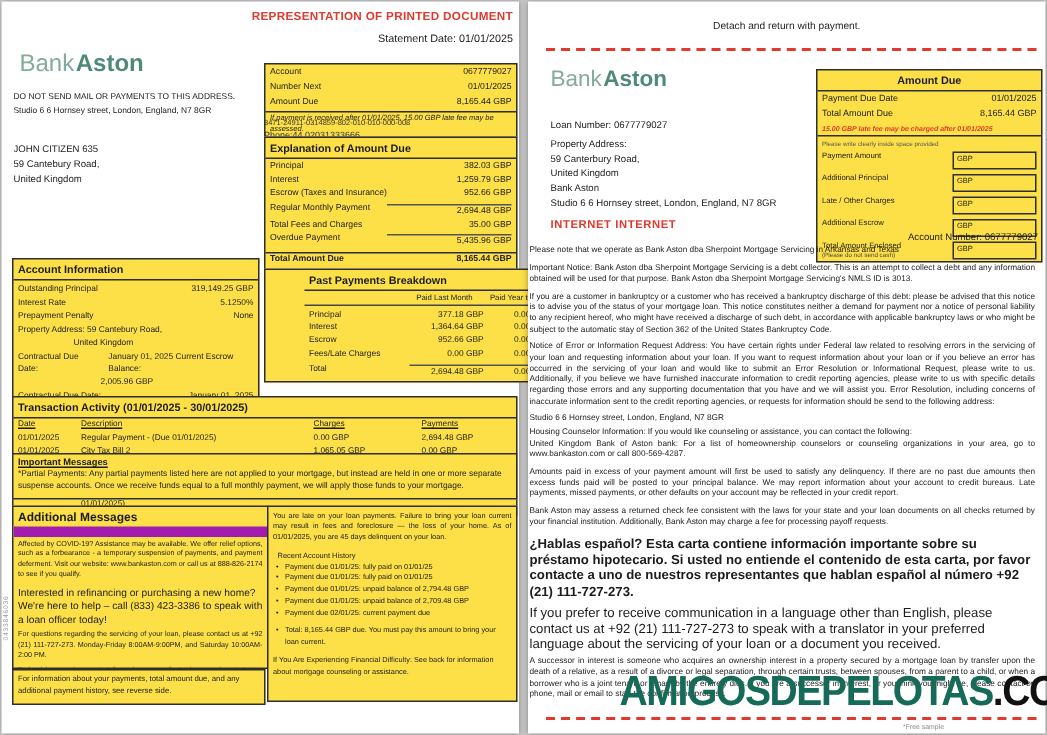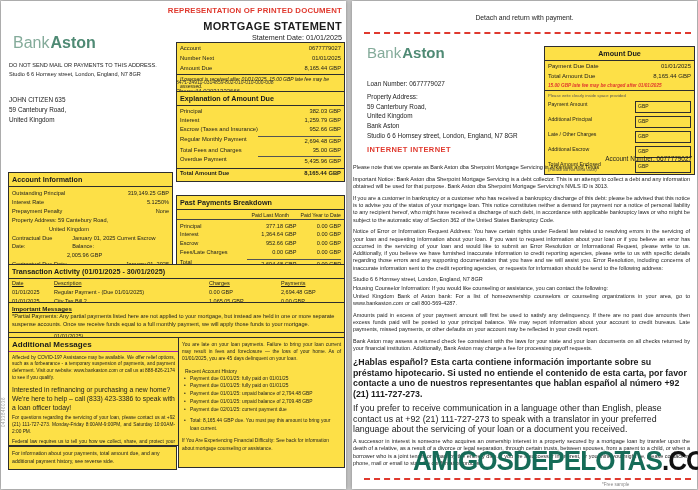--- a/index.html
+++ b/index.html
@@ -38,21 +38,21 @@
   .ref3{font-size:5.4px;}
 
   
   .exp-box{top:90px;left:175px;width:167px;}
   .exp-rows{padding:1px 0 2px;}
   .exp-rows > .row:nth-child(4) .val,
   .exp-rows > .row:nth-child(6) .val{border-top:1px solid #555;padding-top:1px;}
   .exp-rows > .row:nth-child(7){font-weight:bold;border-top:1px solid #2e2e2e;margin-top:1.5px;padding-top:1.5px;}
 
   
-  .past-box{top:194px;left:175px;width:167px;}
+  .past-box{top:178px;left:175px;width:167px;padding-left:26px;}
   .past-head{display:flex;justify-content:flex-end;font-size:5.2px;border-bottom:1px solid #444;padding:2px 3px 1px;}
   .past-head .c1{width:58px;text-align:right;}
   .past-head .c2{width:52px;text-align:right;}
   .past-rows{padding:2px 0;}
   .past-rows .row{font-size:5.6px;padding:.8px 3px;}
   .past-rows .v1{width:58px;text-align:right;}
   .past-rows .v2{width:52px;text-align:right;}
   .past-rows > .row:nth-child(5){margin-top:1.5px;}
   .past-rows > .row:nth-child(5) .v1,
   .past-rows > .row:nth-child(5) .v2{border-top:1px solid #555;padding-top:1px;}
@@ -76,21 +76,21 @@
   .tx-pay{width:60px;}
   .tx-rows{padding-bottom:2px;}
 
   
   .imp-box{top:301px;left:7px;width:335px;}
   .imp-title{font-size:6.2px;font-weight:bold;text-decoration:underline;padding:2px 3px 0;}
   .imp-text{font-size:5.6px;padding:1px 3px 3px;line-height:1.4;}
 
   
   .add-box{top:336px;left:7px;width:169px;height:107px;overflow:hidden;}
-  .add-title{font-size:8px;font-weight:bold;padding:2px 3px;border-bottom:1px solid #a21caf;}
+  .add-title{font-size:8px;font-weight:bold;padding:2px 3px;border-bottom:7px solid #a21caf;}
   .add-p{font-size:4.8px;line-height:1.45;padding:2.5px 3px 0;text-align:justify;}
   .add-p.big{font-size:6.8px;line-height:1.3;text-align:left;padding-top:4px;}
 
   .rev-box{top:445px;left:7px;width:169px;font-size:5.2px;line-height:1.5;padding:3px;box-sizing:border-box;}
 
   
   .del-box{top:336px;left:177px;width:165px;height:129px;overflow:hidden;}
   .del-title{font-size:7.5px;font-weight:bold;padding:2px 3px;border-bottom:1px solid #2e2e2e;}
   .del-p{font-size:4.9px;line-height:1.5;padding:2.5px 3px 0;text-align:justify;}
   .hist-title{font-size:5px;padding:5px 3px 1px 6px;}
@@ -138,21 +138,20 @@
 </head>
 <body>
 
 <div class="canvas">
 
   <div class="page left">
 
     <div class="abs rep-notice">REPRESENTATION OF PRINTED DOCUMENT</div>
 
     <div class="abs title-block">
-      <div class="m-title">MORTGAGE STATEMENT</div>
       <div class="m-date">Statement Date: 01/01/2025</div>
     </div>
 
     <div class="abs logo logo-left">
       <span class="b">Bank</span><span class="a">Aston</span>
     </div>
 
     <div class="abs nomail">
       <div>DO NOT SEND MAIL OR PAYMENTS TO THIS ADDRESS.</div>
       <div>Studio 6 6 Hornsey street, London, England, N7 8GR</div>

